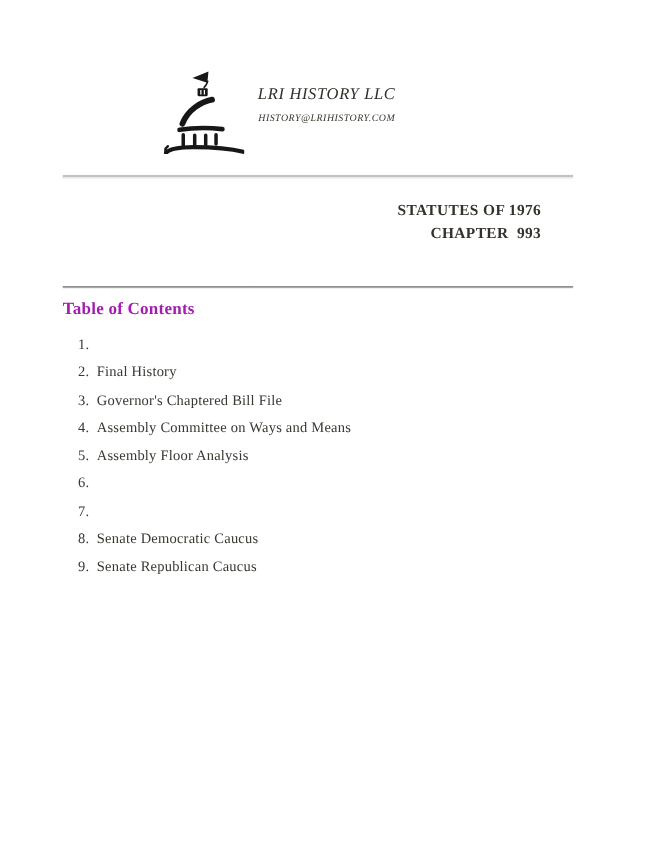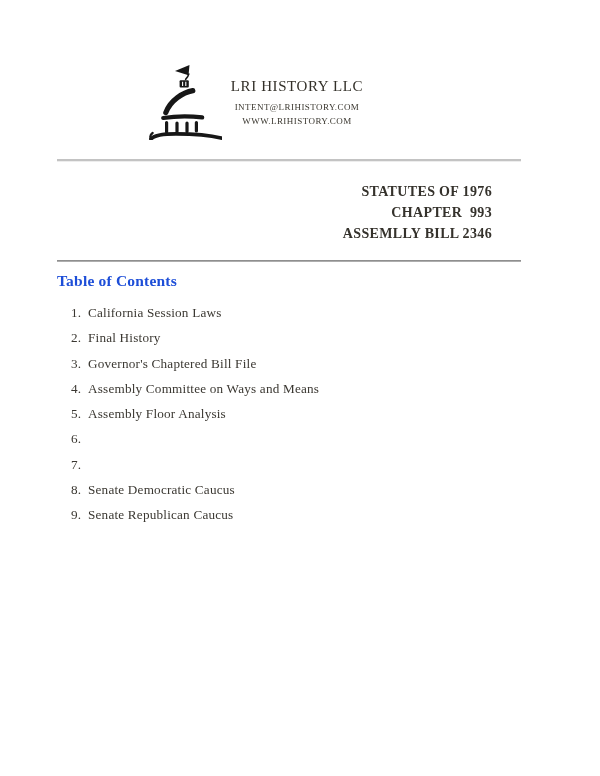--- a/index.html
+++ b/index.html
@@ -23,20 +23,21 @@
     width: 76px;
     height: 78px;
   }
 
   .header-text {
     position: absolute;
     left: 197px;
     top: 77px;
     width: 200px;
     text-align: center;
+    font-style: italic;
   }
   .company-name {
     font-size: 15px;
     line-height: 19px;
     letter-spacing: 0.6px;
     color: #333029;
     margin-bottom: 4px;
     white-space: nowrap;
   }
   .contact-line {
@@ -80,21 +81,21 @@
   .ref-line { white-space: pre; margin-left: 24px; }
 
   
   .toc-heading {
     position: absolute;
     left: 57px;
     top: 272px;
     font-weight: bold;
     font-size: 15.5px;
     letter-spacing: 0.2px;
-    color: #1d4ed8;
+    color: #a21caf;
   }
   .toc-list {
     position: absolute;
     left: 71px;
     top: 306px;
     margin: 0;
     padding: 0;
     list-style: none;
     font-size: 13.2px;
     color: #3a3731;
@@ -132,40 +133,37 @@
       <path d="M20.6 60.6 V70 M31 61 V69.6 M41 61 V69.6 M50.4 60.6 V69" stroke="#171717" stroke-width="3.2" stroke-linecap="round"></path>
 
       <path d="M5 77 C8 73.2 16 71.8 30 71.8 C48 71.8 64 73.2 75 76" stroke="#171717" stroke-width="3.8" fill="none" stroke-linecap="round"></path>
 
       <path d="M5 77 C3.9 75 4.4 72.6 6.6 71" stroke="#171717" stroke-width="2.2" fill="none" stroke-linecap="round"></path>
     </svg>
   </span>
 
   <div class="header-text">
     <div class="company-name">LRI HISTORY LLC</div>
-    <div class="contact-line">INTENT@LRIHISTORY.COM</div>
-    <div class="contact-line">WWW.LRIHISTORY.COM</div>
+    <div class="contact-line">HISTORY@LRIHISTORY.COM</div>
   </div>
 
   <div class="rule rule-1"></div>
 
   <div class="ref-block">
     <div class="ref-line">STATUTES OF 1976</div>
     <div class="ref-line">CHAPTER  993</div>
-    <div class="ref-line">ASSEMLLY BILL 2346</div>
   </div>
 
   <div class="rule rule-2"></div>
 
   <div class="toc-heading">Table of Contents</div>
 
   <ol class="toc-list">
     <li class="toc-item">
       <span class="toc-num">1.</span>
-      <span class="toc-label">California Session Laws</span>
     </li>
     <li class="toc-item">
       <span class="toc-num">2.</span>
       <span class="toc-label">Final History</span>
     </li>
     <li class="toc-item">
       <span class="toc-num">3.</span>
       <span class="toc-label">Governor's Chaptered Bill File</span>
     </li>
     <li class="toc-item">

